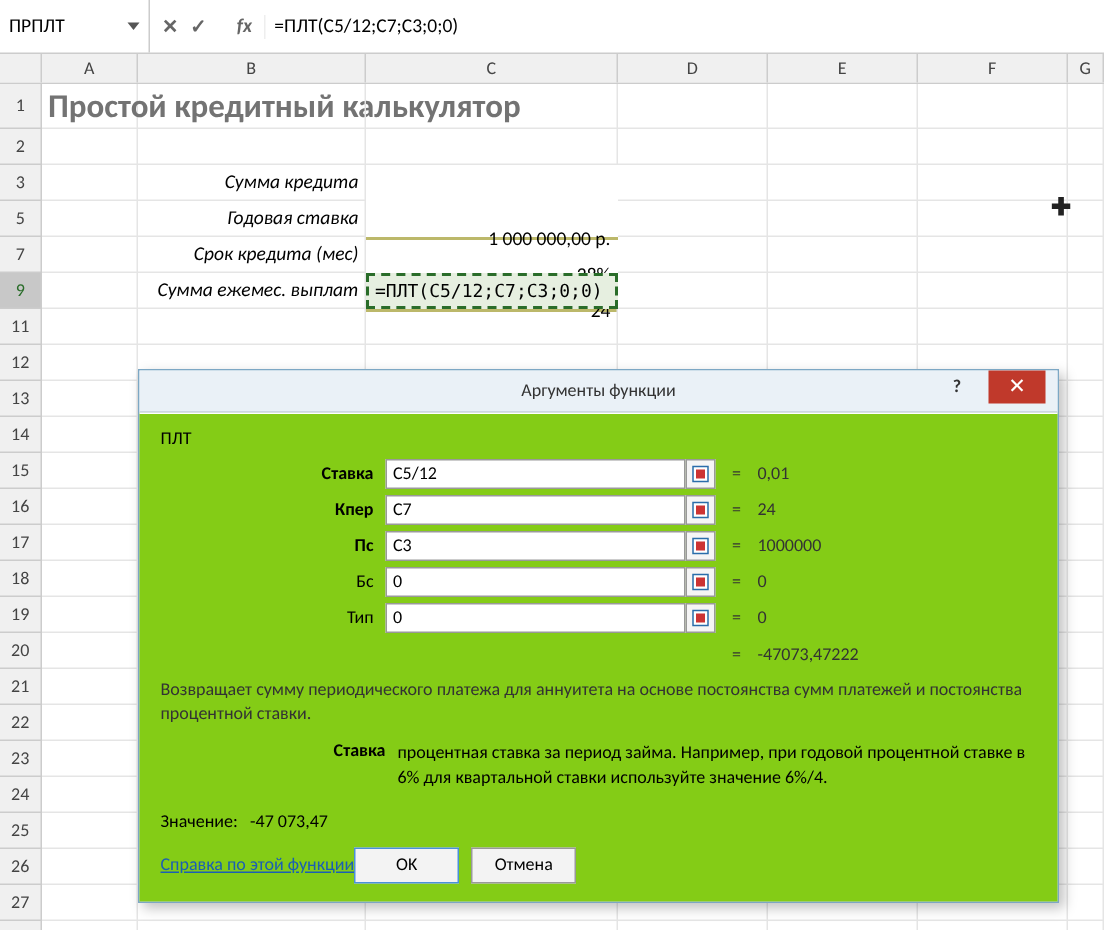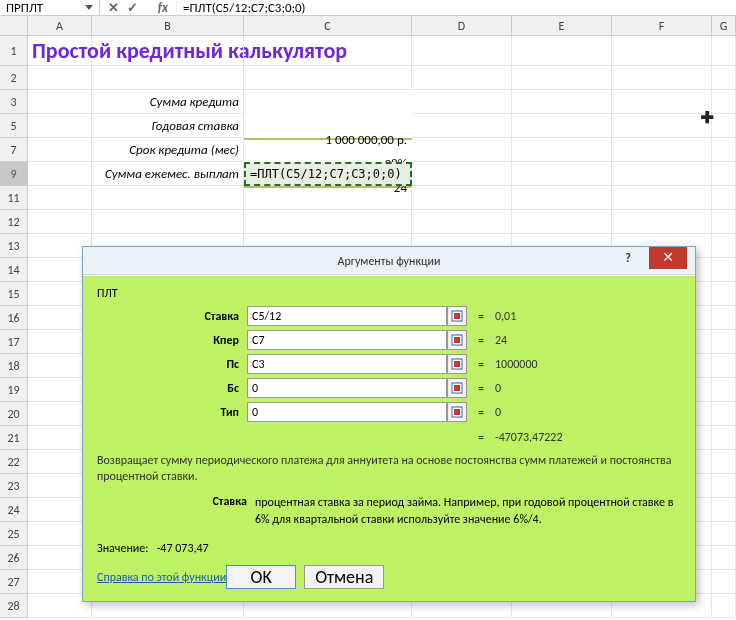--- a/index.html
+++ b/index.html
@@ -9,21 +9,21 @@
     font-size: 13px;
     background: #fff;
     overflow: hidden;
     width: 736px;
     height: 620px;
     position: relative;
   }
   .formula-bar {
     display: flex;
     align-items: center;
-    height: 16px;
+    height: 36px;
     border-bottom: 1px solid #ccc;
     background: #fff;
   }
   .name-box {
     display: flex;
     align-items: center;
     width: 100px;
     height: 100%;
     border-right: 1px solid #ccc;
     padding: 0 6px;
@@ -98,21 +98,21 @@
   .cell {
     border-right: 1px solid #e5e5e5;
     border-bottom: 1px solid #e5e5e5;
     padding: 0 4px;
     display: flex;
     align-items: center;
     overflow: visible;
     white-space: nowrap;
   }
   .title-text {
-    color: #6d28d9;
+    color: #737373;
     font-size: 22px;
     font-weight: bold;
   }
   .lbl { justify-content: flex-end; font-style: italic; }
   .val-cell {
     background: #fdfcd0;
     border: 1px solid #bcb86a;
     justify-content: flex-end;
     margin-top: 48px;
   }
@@ -134,21 +134,21 @@
     position:absolute;
     right: 22px;
     top: 92px;
     font-size: 16px;
     color: #222;
     font-weight: bold;
   }
   
   .dialog {
     position: absolute;
-    left: 82px;
+    left: 92px;
     top: 246px;
     width: 614px;
     background: #eaf1f7;
     border: 1px solid #7ca7c4;
     box-shadow: 3px 3px 8px rgba(0,0,0,0.25);
     font-family: "Segoe UI", Calibri, sans-serif;
     font-size: 12px;
   }
   .dlg-title {
     height: 28px;
@@ -164,32 +164,32 @@
     position: absolute; right: 50px; top: 0; width: 34px; height: 22px;
     color: #333; text-align: center; line-height: 22px; font-weight: bold;
   }
   .dlg-title .close {
     position: absolute; right: 8px; top: 0; width: 38px; height: 22px;
     background: #c0392b; color: #fff; text-align: center; line-height: 22px;
     font-size: 14px;
   }
   .dlg-body {
     padding: 10px 14px 12px 14px;
-    background: #bef264;
+    background: #84cc16;
     border-top: 1px solid #fff;
   }
   .fname { font-weight: normal; margin-bottom: 6px; }
   .arg-grid {
     display: grid;
     grid-template-columns: 150px 200px 26px 16px auto;
     row-gap: 4px;
     align-items: center;
     margin-bottom: 8px;
   }
-  .arg-label { text-align: right; padding-right: 8px; font-weight: bold;}
+  .arg-label { text-align: right; padding-right: 8px;}
   .arg-label.bold { font-weight: bold; }
   .arg-input {
     border: 1px solid #999;
     height: 20px;
     padding: 0 4px;
     background: #fff;
     display: flex;
     align-items: center;
     font-family: Calibri, sans-serif;
   }
@@ -227,21 +227,21 @@
   }
   .link { color: #1a5fb4; text-decoration: underline; cursor: pointer;}
   .btns { display: flex; gap: 8px;}
   .btn {
     min-width: 70px;
     height: 24px;
     border: 1px solid #999;
     background: #f3f3f3;
     text-align: center;
     line-height: 22px;
-    font-size: 18px;
+    font-size: 12px;
     padding: 0 10px;
   }
   .btn.primary { border: 1px solid #4a90d9; }
 </style>
 </head>
 <body>
 
 <div class="formula-bar">
   <div class="name-box">
     <span>ПРПЛТ</span>

